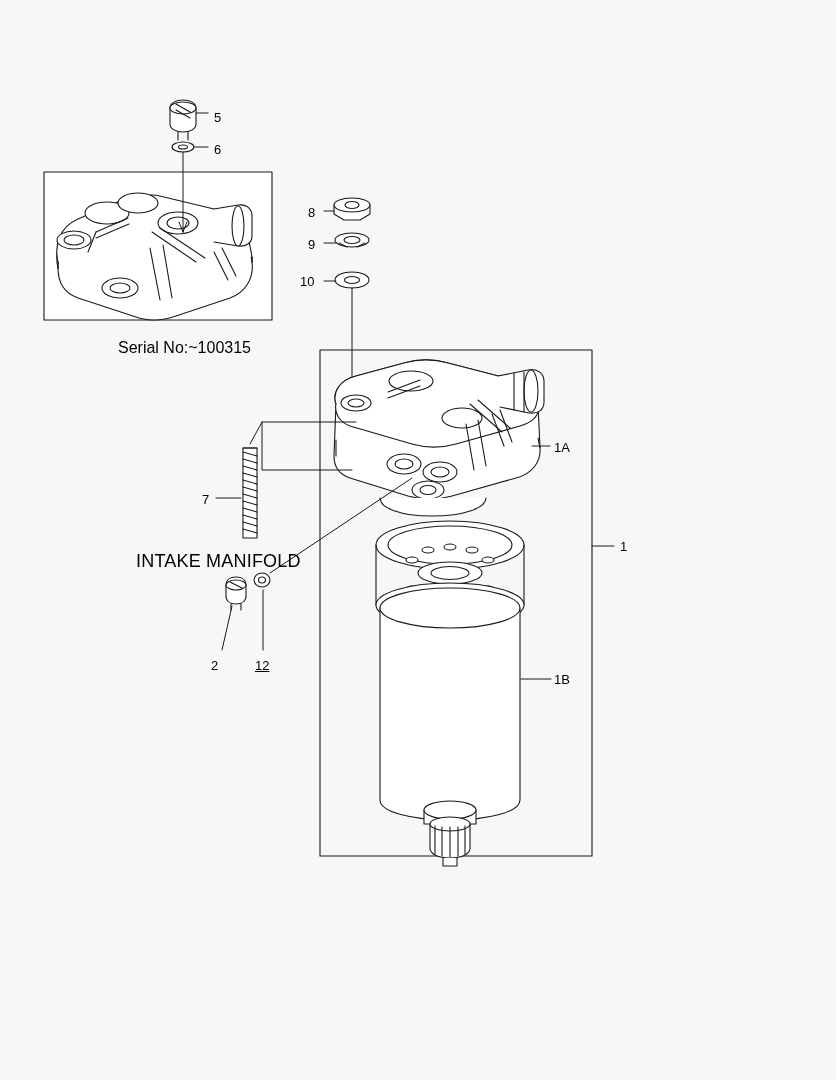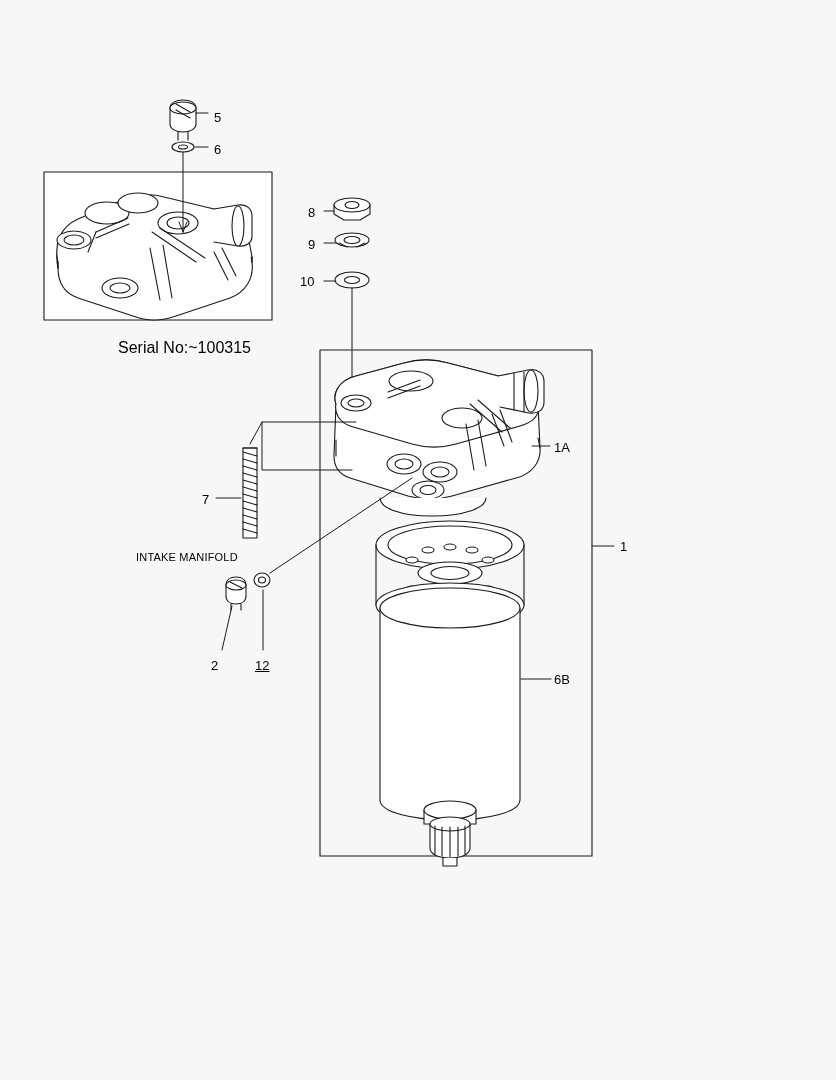--- a/index.html
+++ b/index.html
@@ -29,21 +29,21 @@
     font-family: "Liberation Sans", sans-serif;
     font-size: 13px;
     color: #000;
     white-space: nowrap;
   }
   .lbl.serial {
     font-size: 16px;
     text-align: center;
   }
   .lbl.manifold {
-    font-size: 11px;
+    font-size: 18px;
     letter-spacing: 0.2px;
   }
 </style>
 </head>
 <body>
 
 <div id="sheet">
 
   <svg class="diagram" viewBox="0 0 836 1080">
     <g fill="none" stroke="#1a1a1a" stroke-width="1.1" stroke-linejoin="round" stroke-linecap="round">
@@ -231,18 +231,18 @@
   <div class="lbl" style="left:214px; top:110px;">5</div>
   <div class="lbl" style="left:214px; top:142px;">6</div>
   <div class="lbl" style="left:308px; top:205px;">8</div>
   <div class="lbl" style="left:308px; top:237px;">9</div>
   <div class="lbl" style="left:300px; top:274px;">10</div>
   <div class="lbl" style="left:202px; top:492px;">7</div>
   <div class="lbl" style="left:211px; top:658px;">2</div>
   <div class="lbl" style="left:255px; top:658px;text-decoration:underline;">12</div>
   <div class="lbl" style="left:620px; top:539px;">1</div>
   <div class="lbl" style="left:554px; top:440px;">1A</div>
-  <div class="lbl" style="left:554px; top:672px;">6B</div>
+  <div class="lbl" style="left:554px; top:672px;">1B</div>
 
   <div class="lbl serial" style="left:118px; top:339px;">Serial No:~100315</div>
   <div class="lbl manifold" style="left:136px; top:551px;">INTAKE MANIFOLD</div>
 
 </div>
 
 </body></html>

